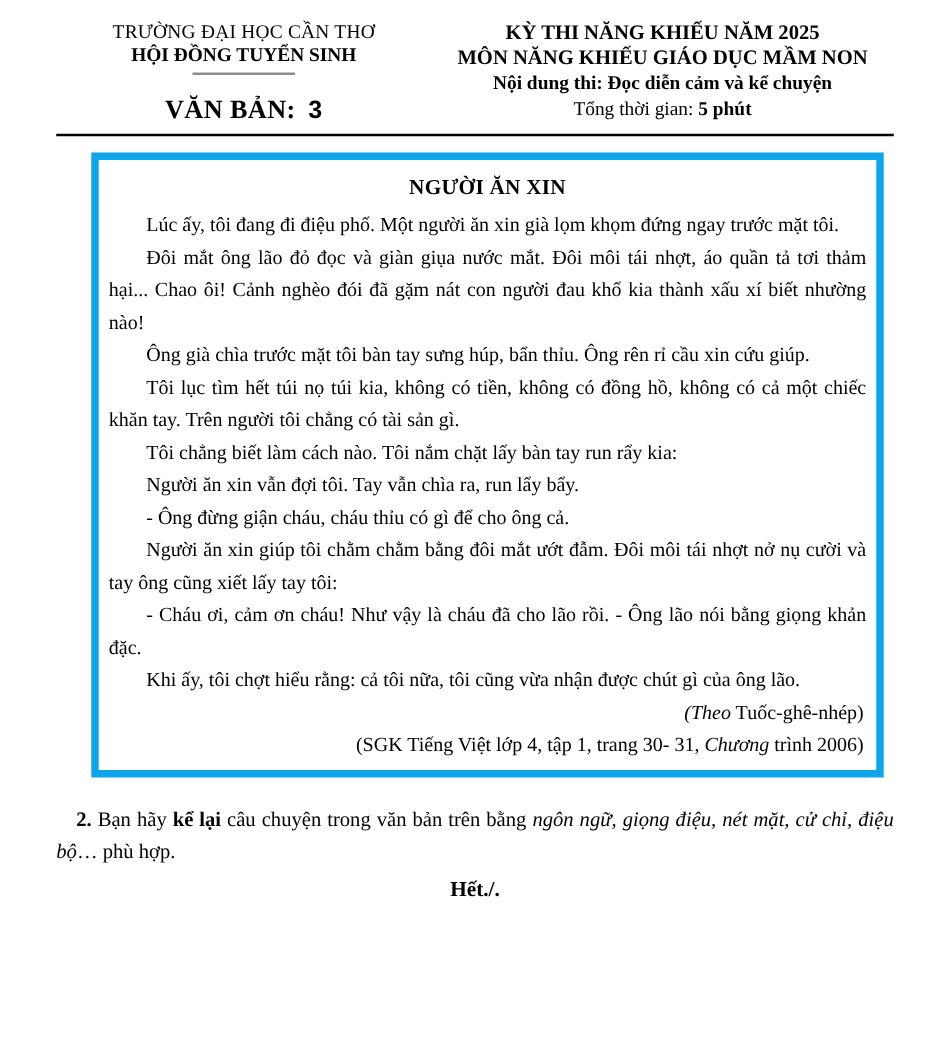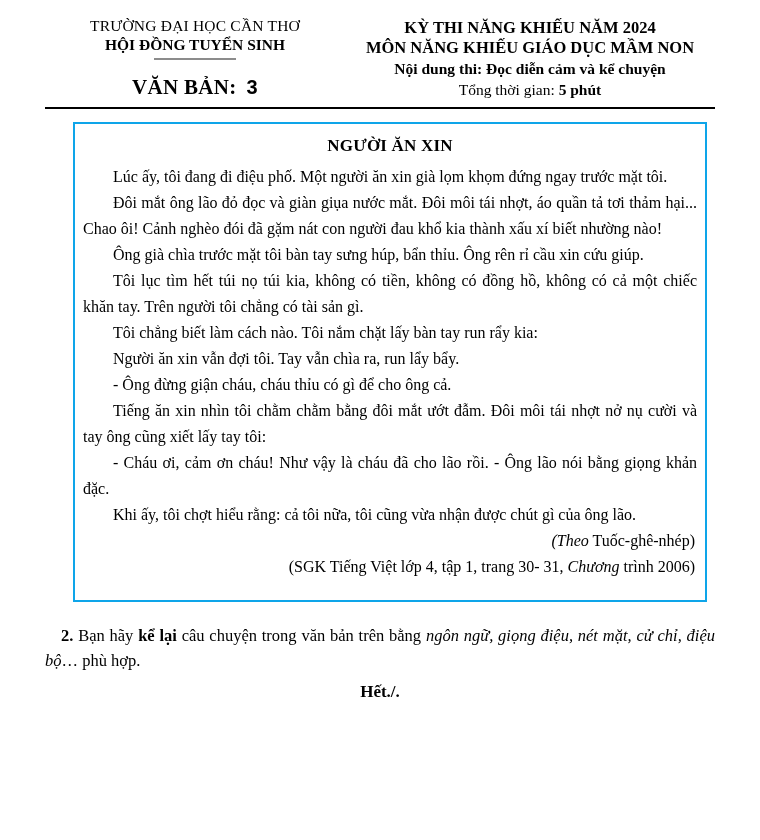--- a/index.html
+++ b/index.html
@@ -6,21 +6,21 @@
   html, body { margin: 0; padding: 0; }
   body {
     width: 760px; height: 840px;
     background: #ffffff;
     color: #000000;
     font-family: "Liberation Serif", serif;
   }
   .page { padding: 16px 45px 0 45px; }
 
   
-  .header { display: flex; align-items: flex-end; }
+  .header { display: flex; }
   .h-left { width: 300px; text-align: center; }
   .h-right { flex: 1; text-align: center; }
   .h-left .org-line1 { font-size: 15.5px; line-height: 19px; letter-spacing: 0.2px; }
   .h-left .org-line2 { font-size: 15.5px; line-height: 19px; font-weight: bold; }
   .h-underline { width: 82px; height: 2px; background: #8c8c8c; margin: 4px auto 0 auto; }
   .doc-title { margin-top: 15px; font-size: 21px; font-weight: bold; letter-spacing: 0.3px; }
   .doc-number { font-family: "Liberation Sans", sans-serif; font-size: 20px; font-weight: bold; margin-left: 10px; }
   .h-right .exam-line1, .h-right .exam-line2 { font-size: 16.5px; line-height: 20px; font-weight: bold; }
   .h-right .exam-line3 { font-size: 15.5px; line-height: 21px; font-weight: bold; }
   .h-right .exam-line4 { font-size: 15.5px; line-height: 21px; }
@@ -32,22 +32,22 @@
   .task { font-size: 16.5px; line-height: 25px; text-indent: 16px; margin: 0; text-align: justify; }
   .task-1 { margin-top: 21px; }
   .task-2 { margin-top: 21px; }
   .task .num { font-weight: bold; }
   .task .bold { font-weight: bold; }
   .task .italic { font-style: italic; }
 
   
   .reading-box {
     margin: 13px 8px 0 28px;
-    border: 2px solid #0ea5e9;
-    padding: 9px 8px 20px 8px;
+    border: 6px solid #0ea5e9;
+    padding: 9px 8px 6px 8px;
   }
   .box-title { text-align: center; font-weight: bold; font-size: 17px; margin: 3px 0 8px 0; letter-spacing: 0.2px; }
   .reading-box p.para {
     margin: 0;
     font-size: 16px;
     line-height: 26px;
     text-align: justify;
     text-indent: 30px;
   }
   .attribution { margin: 0; font-size: 16px; line-height: 26px; text-align: right; padding-right: 2px; }
@@ -64,42 +64,42 @@
   <div class="header">
     <div class="h-left">
       <div class="org-line1">TRƯỜNG ĐẠI HỌC CẦN THƠ</div>
       <div class="org-line2">HỘI ĐỒNG TUYỂN SINH</div>
       <div class="h-underline"></div>
       <div class="doc-title">
         <span>VĂN BẢN:</span><span class="doc-number">3</span>
       </div>
     </div>
     <div class="h-right">
-      <div class="exam-line1">KỲ THI NĂNG KHIẾU NĂM 2024</div>
+      <div class="exam-line1">KỲ THI NĂNG KHIẾU NĂM 2025</div>
       <div class="exam-line2">MÔN NĂNG KHIẾU GIÁO DỤC MẦM NON</div>
       <div class="exam-line3">Nội dung thi: Đọc diễn cảm và kể chuyện</div>
       <div class="exam-line4">
         <span>Tổng thời gian: </span><span class="bold">5 phút</span>
       </div>
     </div>
   </div>
 
   <hr class="rule">
 
 
   <div class="reading-box">
     <div class="box-title">NGƯỜI ĂN XIN</div>
     <p class="para">Lúc ấy, tôi đang đi điệu phố. Một người ăn xin già lọm khọm đứng ngay trước mặt tôi.</p>
     <p class="para">Đôi mắt ông lão đỏ đọc và giàn giụa nước mắt. Đôi môi tái nhợt, áo quần tả tơi thảm hại... Chao ôi! Cảnh nghèo đói đã gặm nát con người đau khổ kia thành xấu xí biết nhường nào!</p>
     <p class="para">Ông già chìa trước mặt tôi bàn tay sưng húp, bẩn thỉu. Ông rên rỉ cầu xin cứu giúp.</p>
     <p class="para">Tôi lục tìm hết túi nọ túi kia, không có tiền, không có đồng hồ, không có cả một chiếc khăn tay. Trên người tôi chẳng có tài sản gì.</p>
     <p class="para">Tôi chẳng biết làm cách nào. Tôi nắm chặt lấy bàn tay run rẩy kia:</p>
     <p class="para">Người ăn xin vẫn đợi tôi. Tay vẫn chìa ra, run lẩy bẩy.</p>
     <p class="para">- Ông đừng giận cháu, cháu thỉu có gì để cho ông cả.</p>
-    <p class="para">Tiếng ăn xin nhìn tôi chằm chằm bằng đôi mắt ướt đẫm. Đôi môi tái nhợt nở nụ cười và tay ông cũng xiết lấy tay tôi:</p>
+    <p class="para">Người ăn xin giúp tôi chằm chằm bằng đôi mắt ướt đẫm. Đôi môi tái nhợt nở nụ cười và tay ông cũng xiết lấy tay tôi:</p>
     <p class="para">- Cháu ơi, cảm ơn cháu! Như vậy là cháu đã cho lão rồi. - Ông lão nói bằng giọng khản đặc.</p>
     <p class="para">Khi ấy, tôi chợt hiểu rằng: cả tôi nữa, tôi cũng vừa nhận được chút gì của ông lão.</p>
     <p class="attribution"><span class="italic">(Theo</span><span> Tuốc-ghê-nhép)</span></p>
     <p class="attribution"><span>(SGK Tiếng Việt lớp 4, tập 1, trang 30- 31, </span><span class="italic">Chương</span><span> trình 2006)</span></p>
   </div>
 
   <p class="task task-2"><span class="num">2.</span><span> Bạn hãy </span><span class="bold">kể lại</span><span> câu chuyện trong văn bản trên bằng </span><span class="italic">ngôn ngữ, giọng điệu, nét mặt, cử chỉ, điệu bộ</span><span>… phù hợp.</span></p>
 
   <div class="end-mark">Hết./.</div>
 

